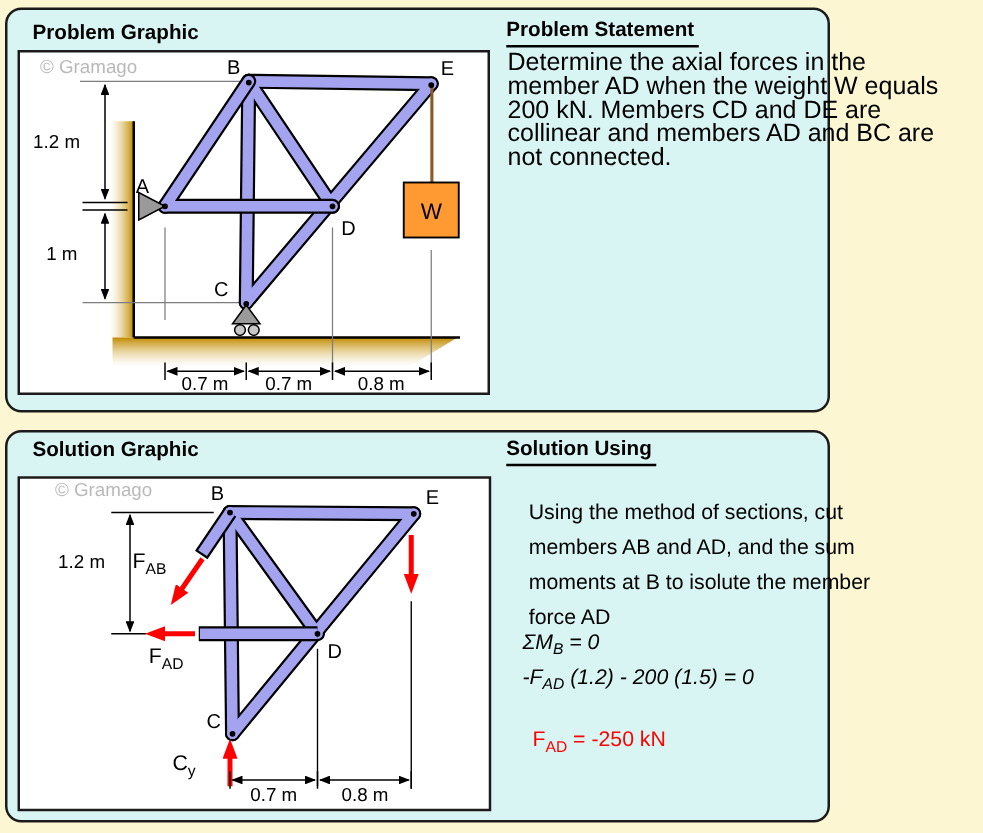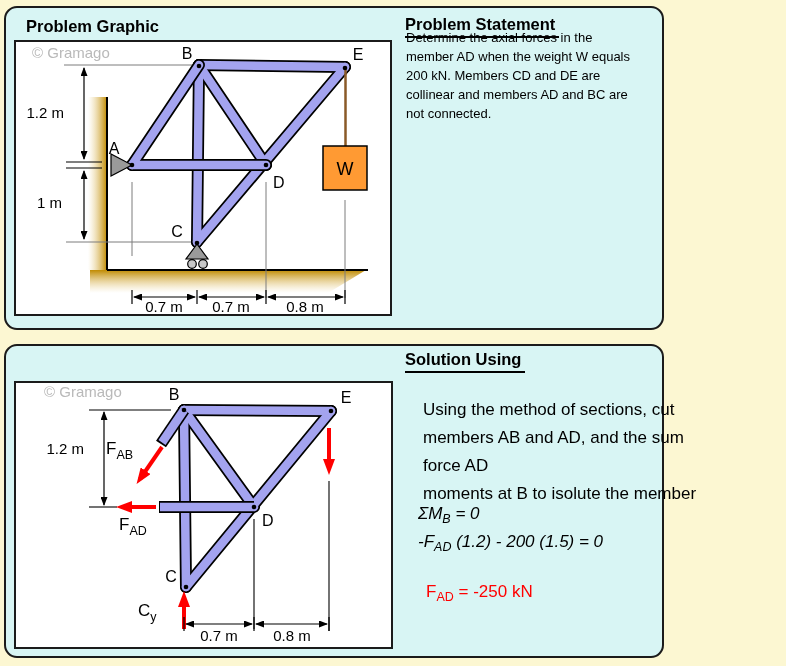--- a/index.html
+++ b/index.html
@@ -30,22 +30,22 @@
   #solution-figure-box{top:35px;width:375px;height:264px;}
   .col-title{
     position:absolute;left:399px;margin:0;
     font-size:16.5px;font-weight:bold;
     border-bottom:2px solid #000;
     padding:0 4px 2px 0;
   }
   #problem-statement-title{top:7px;}
   #solution-steps-title{top:4px;}
   .statement-text{
-    position:absolute;left:400px;top:20px;margin:0;
-    font-size:13px;line-height:19px;width:360px;
+    position:absolute;left:400px;top:33px;margin:0;
+    font-size:20px;line-height:19px;width:360px;
   }
   .statement-text span{display:block;}
   .steps-text{
     position:absolute;left:400px;top:33px;margin:17px;
     font-size:17px;line-height:28px;width:360px;
   }
   .steps-text span{display:block;}
   .eq{position:absolute;left:412px;font-size:17px;font-style:italic;}
   #eq-moment{top:158px;}
   #eq-expanded{top:186px;}
@@ -171,20 +171,21 @@
   <p class="statement-text">
     <span>Determine the axial forces in the</span>
     <span>member AD when the weight W equals</span>
     <span>200 kN. Members CD and DE are</span>
     <span>collinear and members AD and BC are</span>
     <span>not connected.</span>
   </p>
 </section>
 
 <section class="panel" id="panel-solution">
+  <h2 class="graphic-title">Solution Graphic</h2>
 
   <div class="figure-box" id="solution-figure-box">
     <svg width="375" height="264" viewBox="0 0 375 264">
       <defs>
         <marker id="a2" markerUnits="userSpaceOnUse" markerWidth="9" markerHeight="7" refX="8" refY="3.5" orient="auto-start-reverse">
           <path d="M0 0 L9 3.5 L0 7 Z" fill="#000"></path>
         </marker>
         <marker id="r2" markerUnits="userSpaceOnUse" markerWidth="16" markerHeight="12" refX="10" refY="6" orient="auto-start-reverse">
           <path d="M0 0 L16 6 L0 12 Z" fill="#ff0000"></path>
         </marker>
@@ -252,19 +253,19 @@
       <text x="90" y="71" class="flabel"><tspan>F</tspan><tspan dy="5" font-size="12.5">AB</tspan></text>
       <text x="103" y="147" class="flabel"><tspan>F</tspan><tspan dy="5" font-size="12.5">AD</tspan></text>
       <text x="122" y="233" class="flabel"><tspan>C</tspan><tspan dy="5" font-size="12.5">y</tspan></text>
     </svg>
   </div>
 
   <h3 class="col-title" id="solution-steps-title">Solution Using</h3>
   <p class="steps-text">
     <span>Using the method of sections, cut</span>
     <span>members AB and AD, and the sum</span>
+    <span>moments at B to isolute the member</span>
     <span>force AD</span>
-    <span>moments at B to isolute the member</span>
   </p>
   <div class="eq" id="eq-moment"><span>ΣM</span><sub>B</sub><span> = 0</span></div>
   <div class="eq" id="eq-expanded"><span>-F</span><sub>AD</sub><span> (1.2) - 200 (1.5) = 0</span></div>
   <div class="answer"><span>F</span><sub>AD</sub><span> = -250 kN</span></div>
 </section>
 
 </body></html>

